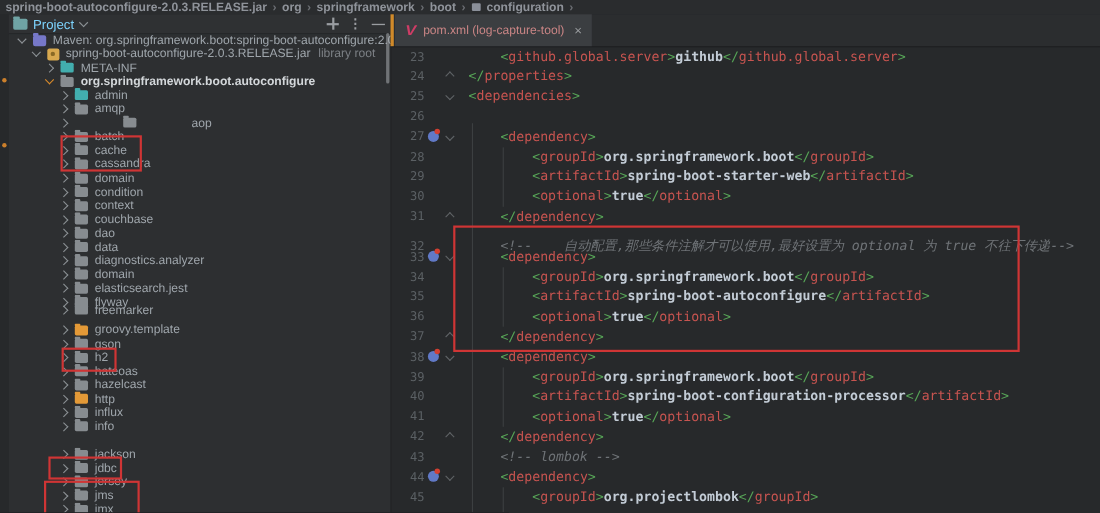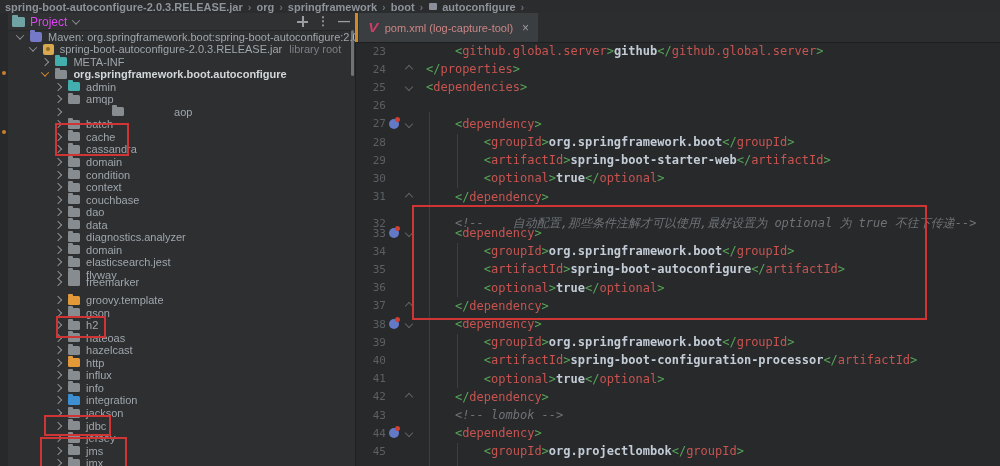--- a/index.html
+++ b/index.html
@@ -15,21 +15,21 @@
   .bc-sep{color:#6a6d72;font-weight:bold;margin:0 2px;}
   .bc-pkg{display:inline-block;width:8px;height:7px;background:#8a8f99;border-radius:1px;margin:0 2px 0 4px;}
 
   
   .panel{position:absolute;left:0;top:13px;width:355px;height:453px;background:#2d2f31;
     border-right:1px solid #1e2022;overflow:hidden;}
   .leftstrip{position:absolute;left:0;top:0;width:8px;height:453px;background:#27292b;}
   .mod-dot{position:absolute;width:4px;height:4px;border-radius:50%;background:#cb7f2b;}
   .phead{position:absolute;left:8px;top:0;width:347px;height:17px;display:flex;align-items:center;
     border-bottom:1px solid #252729;background:#2f3133;padding-left:4px;}
-  .phead .ptitle{font-size:12px;color:#d946ef;margin:0 4px 0 5px;}
+  .phead .ptitle{font-size:12px;color:#7dd3fc;margin:0 4px 0 5px;}
   .pfold{width:13px;height:10px;border-radius:1.5px;background:#6fa3a4;position:relative;}
   .pfold::before{content:"";position:absolute;top:-2px;left:0;width:6px;height:3px;border-radius:1px;background:inherit;}
   .chevcss{display:inline-block;width:5px;height:5px;border-right:1.5px solid #8b9094;border-bottom:1.5px solid #8b9094;}
   .chevcss.down{transform:rotate(45deg) translate(-1px,-1px);}
   .chevcss.right{transform:rotate(-45deg);}
   .chevcss.orange{border-color:#d98a2b;}
   .phead-spacer{flex:1;}
   .hic{margin-right:9px;color:#9a9da1;cursor:pointer;}
   .hic-locate{position:relative;width:11px;height:11px;}
   .hic-locate::before{content:"";position:absolute;left:0;top:5px;width:11px;height:1.5px;background:#9a9da1;}
@@ -96,21 +96,21 @@
   <div class="bcbar">
       <span class="bc-item">spring-boot-autoconfigure-2.0.3.RELEASE.jar</span>
       <span class="bc-sep">›</span>
       <span class="bc-item">org</span>
       <span class="bc-sep">›</span>
       <span class="bc-item">springframework</span>
       <span class="bc-sep">›</span>
       <span class="bc-item">boot</span>
       <span class="bc-sep">›</span>
       <span class="bc-pkg"></span>
-      <span class="bc-item">autoconfigure</span>
+      <span class="bc-item">configuration</span>
       <span class="bc-sep">›</span>
     </div>
 
   <div class="panel">
     <div class="leftstrip">
       <span class="mod-dot" style="left:2px;top:58px;"></span>
       <span class="mod-dot" style="left:2px;top:117px;"></span>
     </div>
     <div class="phead">
       <span class="pfold"></span>
@@ -261,25 +261,20 @@
         <div class="trow" style="top: 338.85px; padding-left: 55.1px;">
           <span class="chev chevcss right"></span>
           <span class="ticon folder gray"></span>
           <span class="tlbl">influx</span>
         </div>
         <div class="trow" style="top: 351.4px; padding-left: 55.1px;">
           <span class="chev chevcss right"></span>
           <span class="ticon folder gray"></span>
           <span class="tlbl">info</span>
         </div>
-        <div class="trow" style="top: 363.95px; padding-left: 55.1px;">
-          <span class="chev chevcss right"></span>
-          <span class="ticon folder blue"></span>
-          <span class="tlbl">integration</span>
-        </div>
         <div class="trow" style="top: 376.5px; padding-left: 55.1px;">
           <span class="chev chevcss right"></span>
           <span class="ticon folder gray"></span>
           <span class="tlbl">jackson</span>
         </div>
         <div class="trow" style="top: 389.05px; padding-left: 55.1px;">
           <span class="chev chevcss right"></span>
           <span class="ticon folder gray"></span>
           <span class="tlbl">jdbc</span>
         </div>

